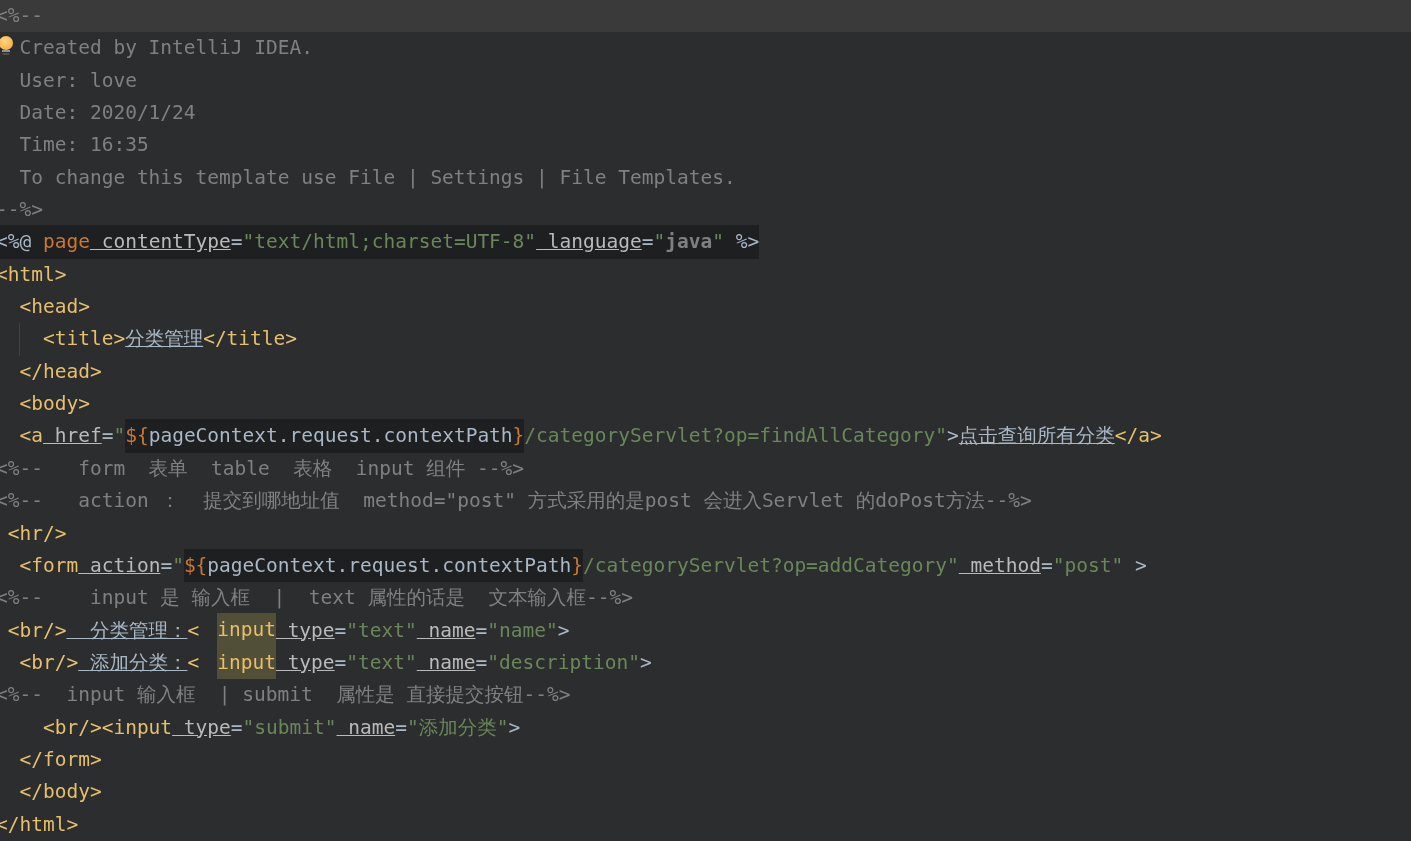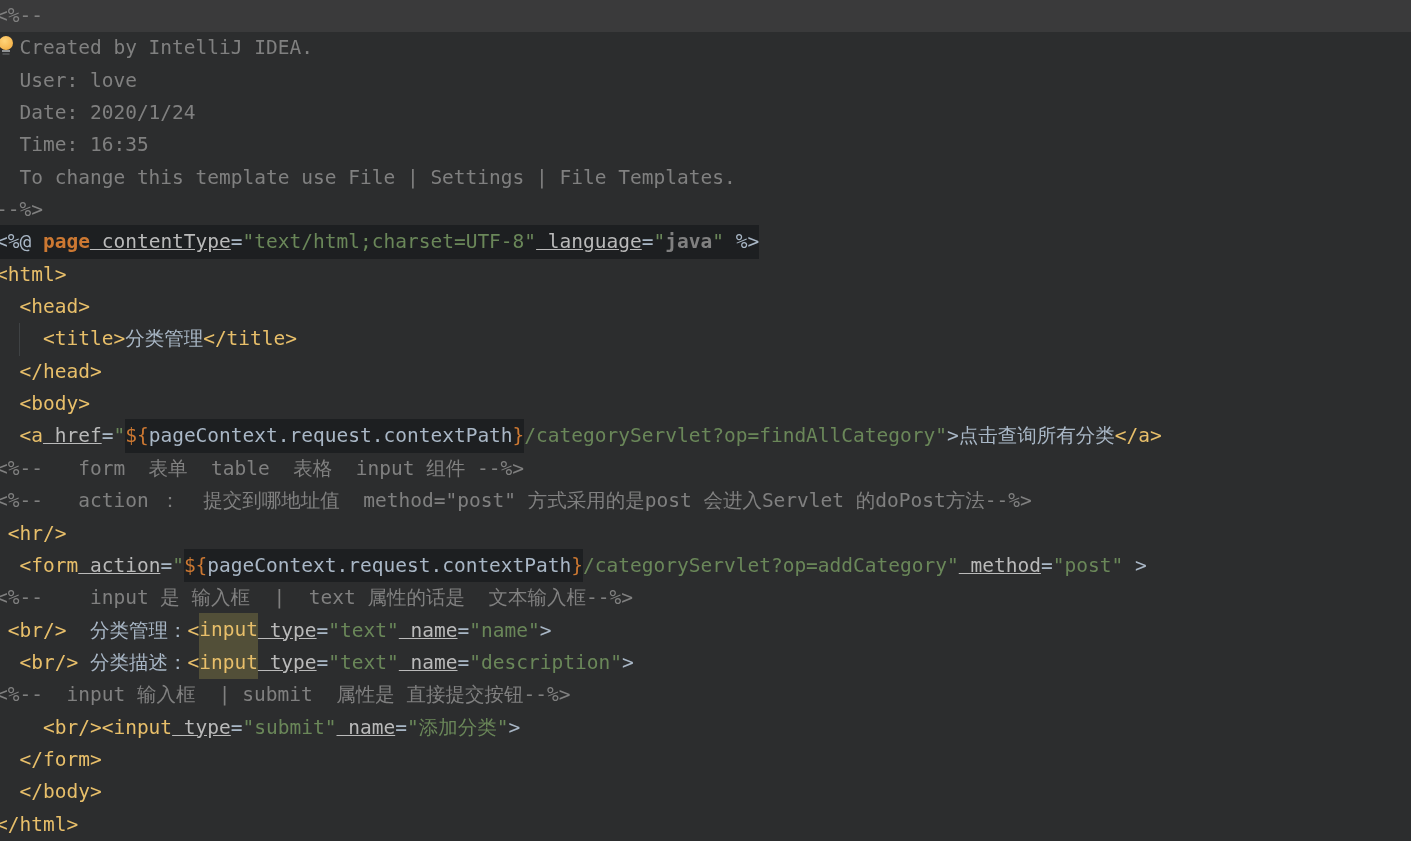--- a/index.html
+++ b/index.html
@@ -12,29 +12,29 @@
   #editor{
     font-family:"DejaVu Sans Mono", monospace;
     font-size:19.5px;
     margin-left:-4px;
     width:1415px;
   }
   .line{height:32.35px;line-height:32.35px;white-space:pre;position:relative;}
   .caret-row{background:var(--c-caret);}
   .s-cmt{color:var(--c-cmt);}
   .s-tag{color:var(--c-tag);}
-  .s-kw{color:var(--c-kw);font-weight:bold;}
+  .s-kw{color:var(--c-kw);font-weight:normal;}
   .s-attr{color:var(--c-attr);text-decoration:underline;}
   .s-str{color:var(--c-str);}
   .s-strg{color:var(--c-cmt);font-weight:bold;}
   .s-sym{color:var(--c-txt);}
-  .s-txt{color:var(--c-txt);}
+  .s-txt{color:var(--c-txt);text-decoration:underline;}
   .s-el{color:var(--c-kw);}
   .s-elv{color:var(--c-txt);}
-  .s-hl{color:var(--c-tag);background:var(--c-hl);padding:5.2px 0;}
+  .s-hl{color:var(--c-tag);background:var(--c-hl);padding:5.2px 0;margin-left:18px;}
   .frag{background:var(--c-frag);padding:5.2px 0;}
   .guide{position:absolute;left:23px;top:0;bottom:0;width:0;
     border-left:1px solid var(--c-guide);}
   .bulb{position:absolute;left:3px;top:4px;width:14px;height:14px;
     border-radius:50%;
     background:radial-gradient(circle at 40% 35%, #ffd479, var(--c-bulb));}
   .bulb::after{content:'';position:absolute;left:3px;top:14px;width:8px;height:2px;
     background:#8f9294;box-shadow:0 3px 0 -0.5px #6d7072;}
 </style>
 </head>
@@ -54,19 +54,19 @@
     <div class="line"><span class="guide"></span><span class="s-tag">    &lt;title&gt;</span><span class="s-txt">分类管理</span><span class="s-tag">&lt;/title&gt;</span></div>
     <div class="line"><span class="s-tag">  &lt;/head&gt;</span></div>
     <div class="line"><span class="s-tag">  &lt;body&gt;</span></div>
     <div class="line"><span class="s-tag">  &lt;a</span><span class="s-attr"> href</span><span class="s-sym">=</span><span class="s-str">"</span><span class="s-el frag">${</span><span class="s-elv frag">pageContext.request.contextPath</span><span class="s-el frag">}</span><span class="s-str">/categoryServlet?op=findAllCategory"</span><span class="s-sym">&gt;</span><span class="s-txt">点击查询所有分类</span><span class="s-tag">&lt;/a&gt;</span></div>
     <div class="line"><span class="s-cmt">&lt;%--   form  表单  table  表格  input 组件 --%&gt;</span></div>
     <div class="line"><span class="s-cmt">&lt;%--   action ：  提交到哪地址值  method="post" 方式采用的是post 会进入Servlet 的doPost方法--%&gt;</span></div>
     <div class="line"><span class="s-tag"> &lt;hr/&gt;</span></div>
     <div class="line"><span class="s-tag">  &lt;form</span><span class="s-attr"> action</span><span class="s-sym">=</span><span class="s-str">"</span><span class="s-el frag">${</span><span class="s-elv frag">pageContext.request.contextPath</span><span class="s-el frag">}</span><span class="s-str">/categoryServlet?op=addCategory"</span><span class="s-attr"> method</span><span class="s-sym">=</span><span class="s-str">"post"</span><span class="s-sym"> &gt;</span></div>
     <div class="line"><span class="s-cmt">&lt;%--    input 是 输入框  |  text 属性的话是  文本输入框--%&gt;</span></div>
     <div class="line"><span class="s-tag"> &lt;br/&gt;</span><span class="s-txt">  分类管理：</span><span class="s-tag">&lt;</span><span class="s-hl">input</span><span class="s-attr"> type</span><span class="s-sym">=</span><span class="s-str">"text"</span><span class="s-attr"> name</span><span class="s-sym">=</span><span class="s-str">"name"</span><span class="s-sym">&gt;</span></div>
-    <div class="line"><span class="s-tag">  &lt;br/&gt;</span><span class="s-txt"> 分类描述：</span><span class="s-tag">&lt;</span><span class="s-hl">input</span><span class="s-attr"> type</span><span class="s-sym">=</span><span class="s-str">"text"</span><span class="s-attr"> name</span><span class="s-sym">=</span><span class="s-str">"description"</span><span class="s-sym">&gt;</span></div>
+    <div class="line"><span class="s-tag">  &lt;br/&gt;</span><span class="s-txt"> 添加分类：</span><span class="s-tag">&lt;</span><span class="s-hl">input</span><span class="s-attr"> type</span><span class="s-sym">=</span><span class="s-str">"text"</span><span class="s-attr"> name</span><span class="s-sym">=</span><span class="s-str">"description"</span><span class="s-sym">&gt;</span></div>
     <div class="line"><span class="s-cmt">&lt;%--  input 输入框  | submit  属性是 直接提交按钮--%&gt;</span></div>
     <div class="line"><span class="s-tag">    &lt;br/&gt;&lt;input</span><span class="s-attr"> type</span><span class="s-sym">=</span><span class="s-str">"submit"</span><span class="s-attr"> name</span><span class="s-sym">=</span><span class="s-str">"添加分类"</span><span class="s-sym">&gt;</span></div>
     <div class="line"><span class="s-tag">  &lt;/form&gt;</span></div>
     <div class="line"><span class="s-tag">  &lt;/body&gt;</span></div>
     <div class="line"><span class="s-tag">&lt;/html&gt;</span></div>
   </div>
 
 </body></html>

